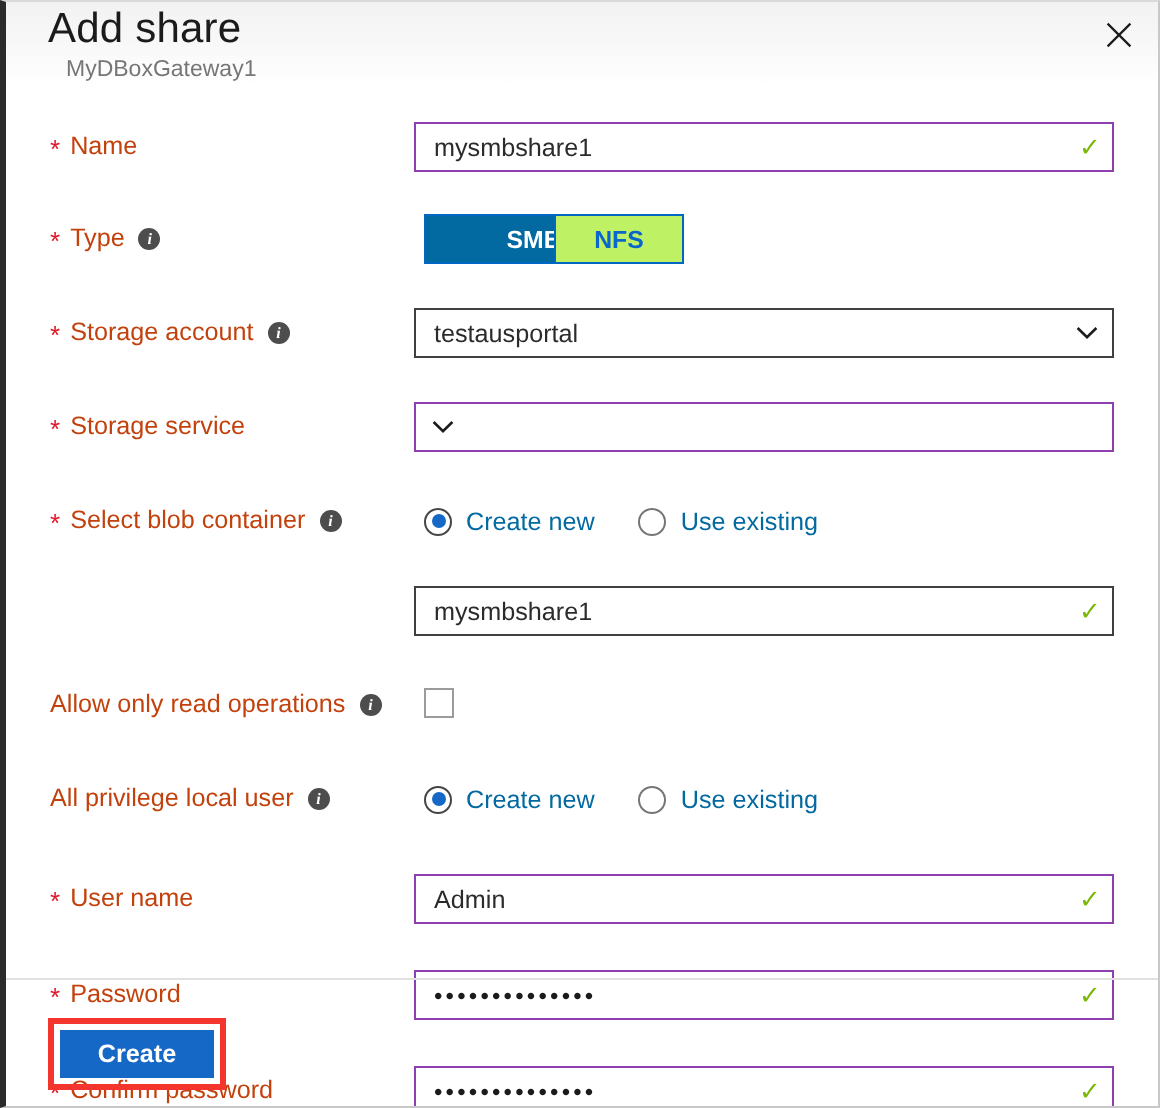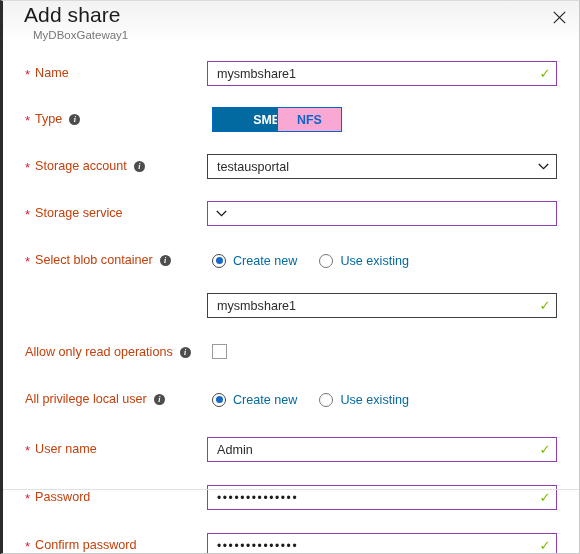--- a/index.html
+++ b/index.html
@@ -182,21 +182,21 @@
     font-weight: bold;
     cursor: pointer;
     box-sizing: border-box;
   }
   .seg .opt.active {
     background: #0369a1;
     color: #ffffff;
     padding-left: 44px;
   }
   .seg .opt.inactive {
-    background: #f9a8d4;
+    background: #bef264;
     color: #0a66cb;
     border-left: 1px solid #0067c5;
   }
 
   
   .radio-group {
     display: flex;
     align-items: center;
     gap: 22px;
     height: 25px;
@@ -462,14 +462,19 @@
         <div class="tb focus">
           <div class="val dots">••••••••••••••</div>
           <div class="check">✓</div>
         </div>
       </div>
     </div>
 
   </div>
 
   <div class="footer-divider"></div>
+  <div class="footer">
+    <div class="create-wrap">
+      <button class="create-btn">Create</button>
+    </div>
+  </div>
 
 </div>
 
 </body></html>

